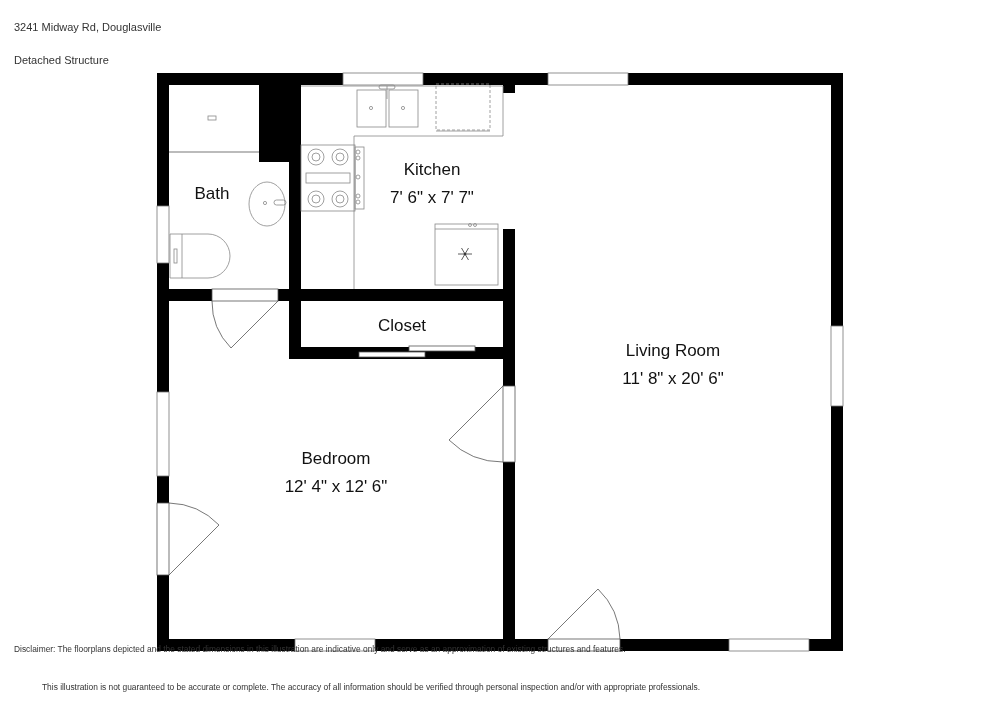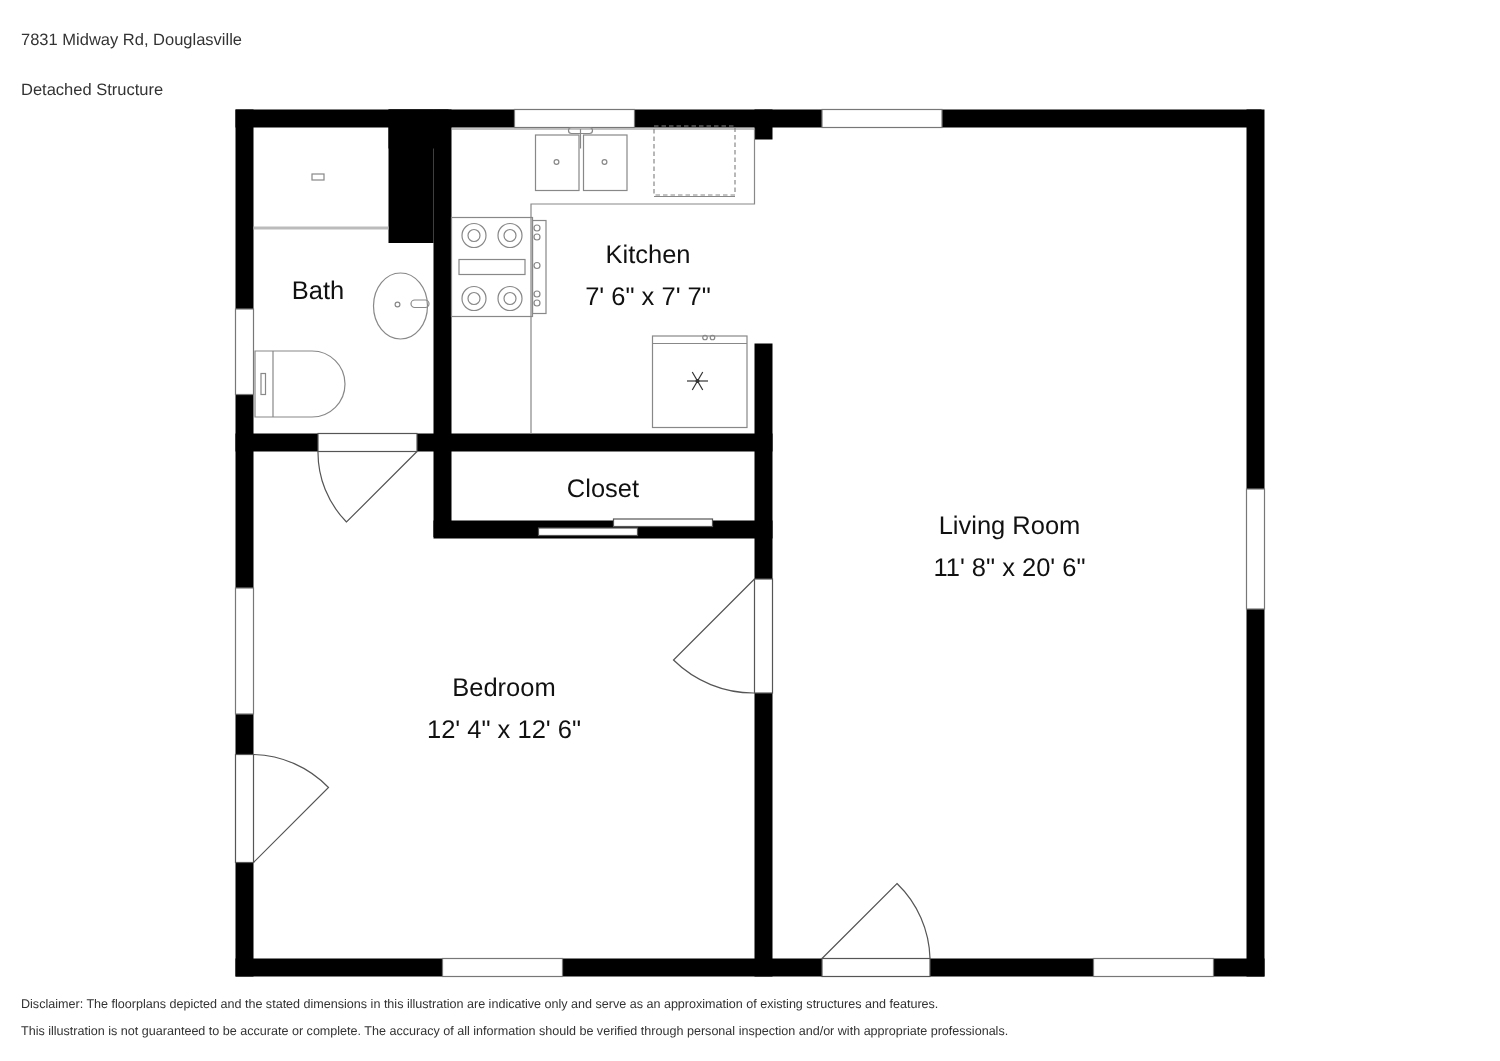--- a/index.html
+++ b/index.html
@@ -5,21 +5,21 @@
   html, body { margin:0; padding:0; background:#ffffff; }
   body { width:1000px; height:707px; position:relative; overflow:hidden; font-family:"Liberation Sans", sans-serif; color:#333; }
   .hdr { position:absolute; left:14px; font-size:11px; color:#333; line-height:13px; }
   .disc { position:absolute; left:14px; font-size:8.4px; color:#333; line-height:10px; white-space:nowrap; }
   svg { position:absolute; left:0; top:0; }
   .room-label { font-family:"Liberation Sans", sans-serif; font-size:17px; fill:#111; text-anchor:middle; }
 </style>
 </head>
 <body>
 
-<div class="hdr" style="top:21px;">7831 Midway Rd, Douglasville</div>
+<div class="hdr" style="top:21px;">3241 Midway Rd, Douglasville</div>
 <div class="hdr" style="top:54px;">Detached Structure</div>
 
 <svg width="1000" height="707" viewBox="0 0 1000 707">
 
   <g fill="#000">
 
     <rect x="157" y="73" width="684" height="12"></rect>
 
     <rect x="157" y="73" width="12" height="578"></rect>
 
@@ -142,14 +142,14 @@
   <text class="room-label" x="212" y="199">Bath</text>
   <text class="room-label" x="432" y="175">Kitchen</text>
   <text class="room-label" x="432" y="203">7' 6" x 7' 7"</text>
   <text class="room-label" x="402" y="331">Closet</text>
   <text class="room-label" x="336" y="464">Bedroom</text>
   <text class="room-label" x="336" y="492">12' 4" x 12' 6"</text>
   <text class="room-label" x="673" y="356">Living Room</text>
   <text class="room-label" x="673" y="384">11' 8" x 20' 6"</text>
 </svg>
 
-<div class="disc" style="top:664px;">Disclaimer: The floorplans depicted and the stated dimensions in this illustration are indicative only and serve as an approximation of existing structures and features.</div>
-<div class="disc" style="top:682px;">This illustration is not guaranteed to be accurate or complete. The accuracy of all information should be verified through personal inspection and/or with appropriate professionals.</div>
+<div class="disc" style="top:644px;">Disclaimer: The floorplans depicted and the stated dimensions in this illustration are indicative only and serve as an approximation of existing structures and features.</div>
+<div class="disc" style="top:682px;margin-left:28px;">This illustration is not guaranteed to be accurate or complete. The accuracy of all information should be verified through personal inspection and/or with appropriate professionals.</div>
 
 </body></html>

